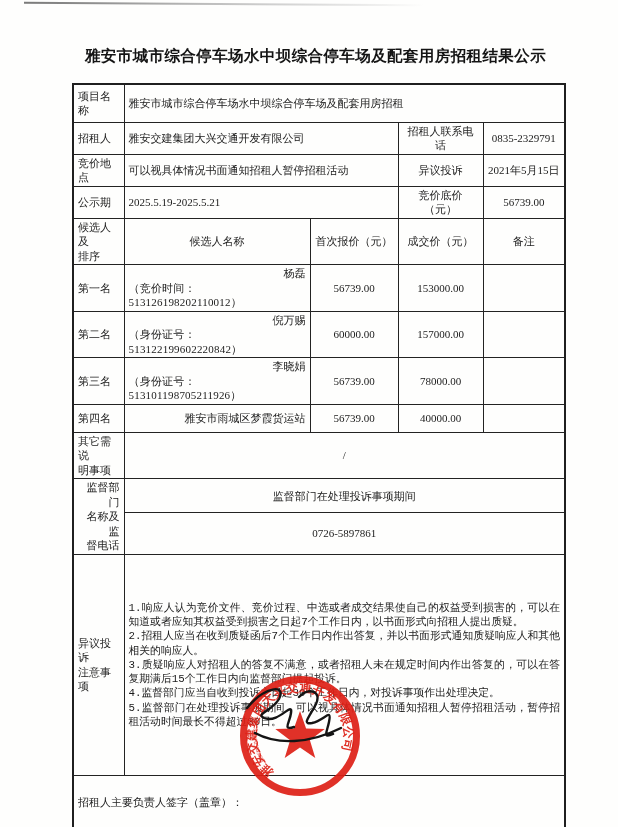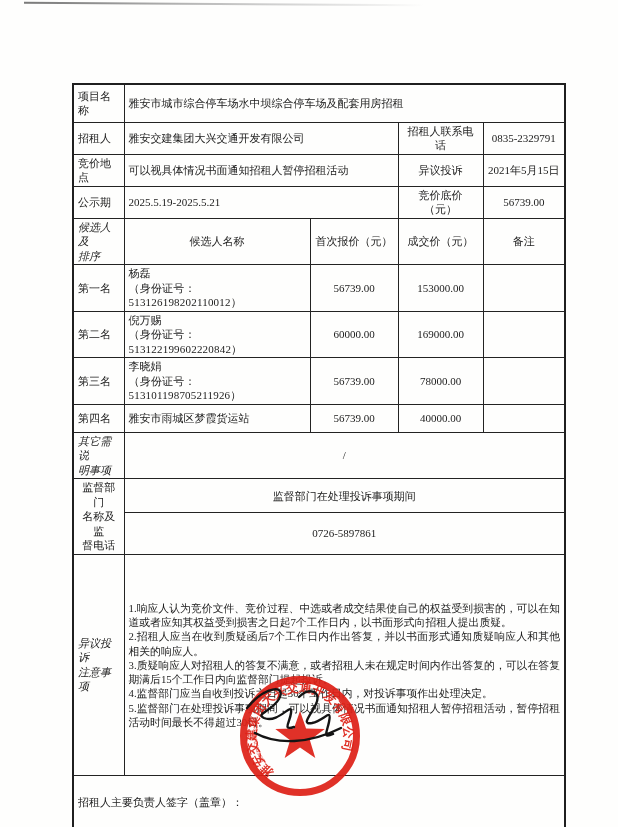--- a/index.html
+++ b/index.html
@@ -28,42 +28,44 @@
     border:2px solid #1f1f1f;
   }
   table.main td{
     border:1px solid #232323;
     padding:1px 4px;
     vertical-align:middle;
     line-height:1.32;
     overflow:hidden;
   }
   td.lab{padding-left:4px;text-align:left;}
-  td.pre{white-space:pre-line;font-style:italic;}
+  td.pre{white-space:pre-line;}
   td.ctr{text-align:center;}
-  td.sup-lab{text-align:center;white-space:pre-line;}
-  .name-line{display:block;}
+  td.sup-lab{text-align:right;white-space:pre-line;}
+  .name-line{display:block;text-align:right;}
   .id-line{display:block;letter-spacing:.2px;}
   td.notice-cell{
     padding:4px 10px 4px 5px;
     font-size:10.8px;line-height:15px;
     text-align:justify;
+    font-family:Liberation Mono, monospace;
   }
   td.notice-cell p{margin:0;}
   td.sign-cell{padding-left:6px;font-size:11px;}
   .seal-svg{position:absolute;left:231px;top:667px;width:138px;height:138px;}
   .sign-svg{position:absolute;left:233px;top:678px;width:135px;height:80px;}
 </style>
 </head>
 <body>
 
 <div class="page">
 
   <div class="scan-artifact"></div>
 
+  <div class="doc-title">雅安市城市综合停车场水中坝综合停车场及配套用房招租结果公示</div>
 
   <table class="main">
     <colgroup>
       <col style="width:51px">
         <col style="width:186px">
         <col style="width:88px">
         <col style="width:85px">
         <col style="width:82px">
     </colgroup>
 
@@ -100,35 +102,35 @@
       <td class="ctr">候选人名称</td>
       <td class="ctr">首次报价（元）</td>
       <td class="ctr">成交价（元）</td>
       <td class="ctr">备注</td>
     </tr>
 
     <tr style="height:30px">
       <td class="lab">第一名</td>
       <td class="lab">
         <span class="name-line">杨磊</span>
-        <span class="id-line">（身份证号：513126198202110012）</span>
+        <span class="id-line">（竞价时间：513126198202110012）</span>
       </td>
       <td class="ctr">56739.00</td>
       <td class="ctr">153000.00</td>
       <td class="ctr"></td>
     </tr>
 
     <tr style="height:30px">
       <td class="lab">第二名</td>
       <td class="lab">
         <span class="name-line">倪万赐</span>
         <span class="id-line">（身份证号：513122199602220842）</span>
       </td>
       <td class="ctr">60000.00</td>
-      <td class="ctr">169000.00</td>
+      <td class="ctr">157000.00</td>
       <td class="ctr"></td>
     </tr>
 
     <tr style="height:32px">
       <td class="lab">第三名</td>
       <td class="lab">
         <span class="name-line">李晓娟</span>
         <span class="id-line">（身份证号：513101198705211926）</span>
       </td>
       <td class="ctr">56739.00</td>

